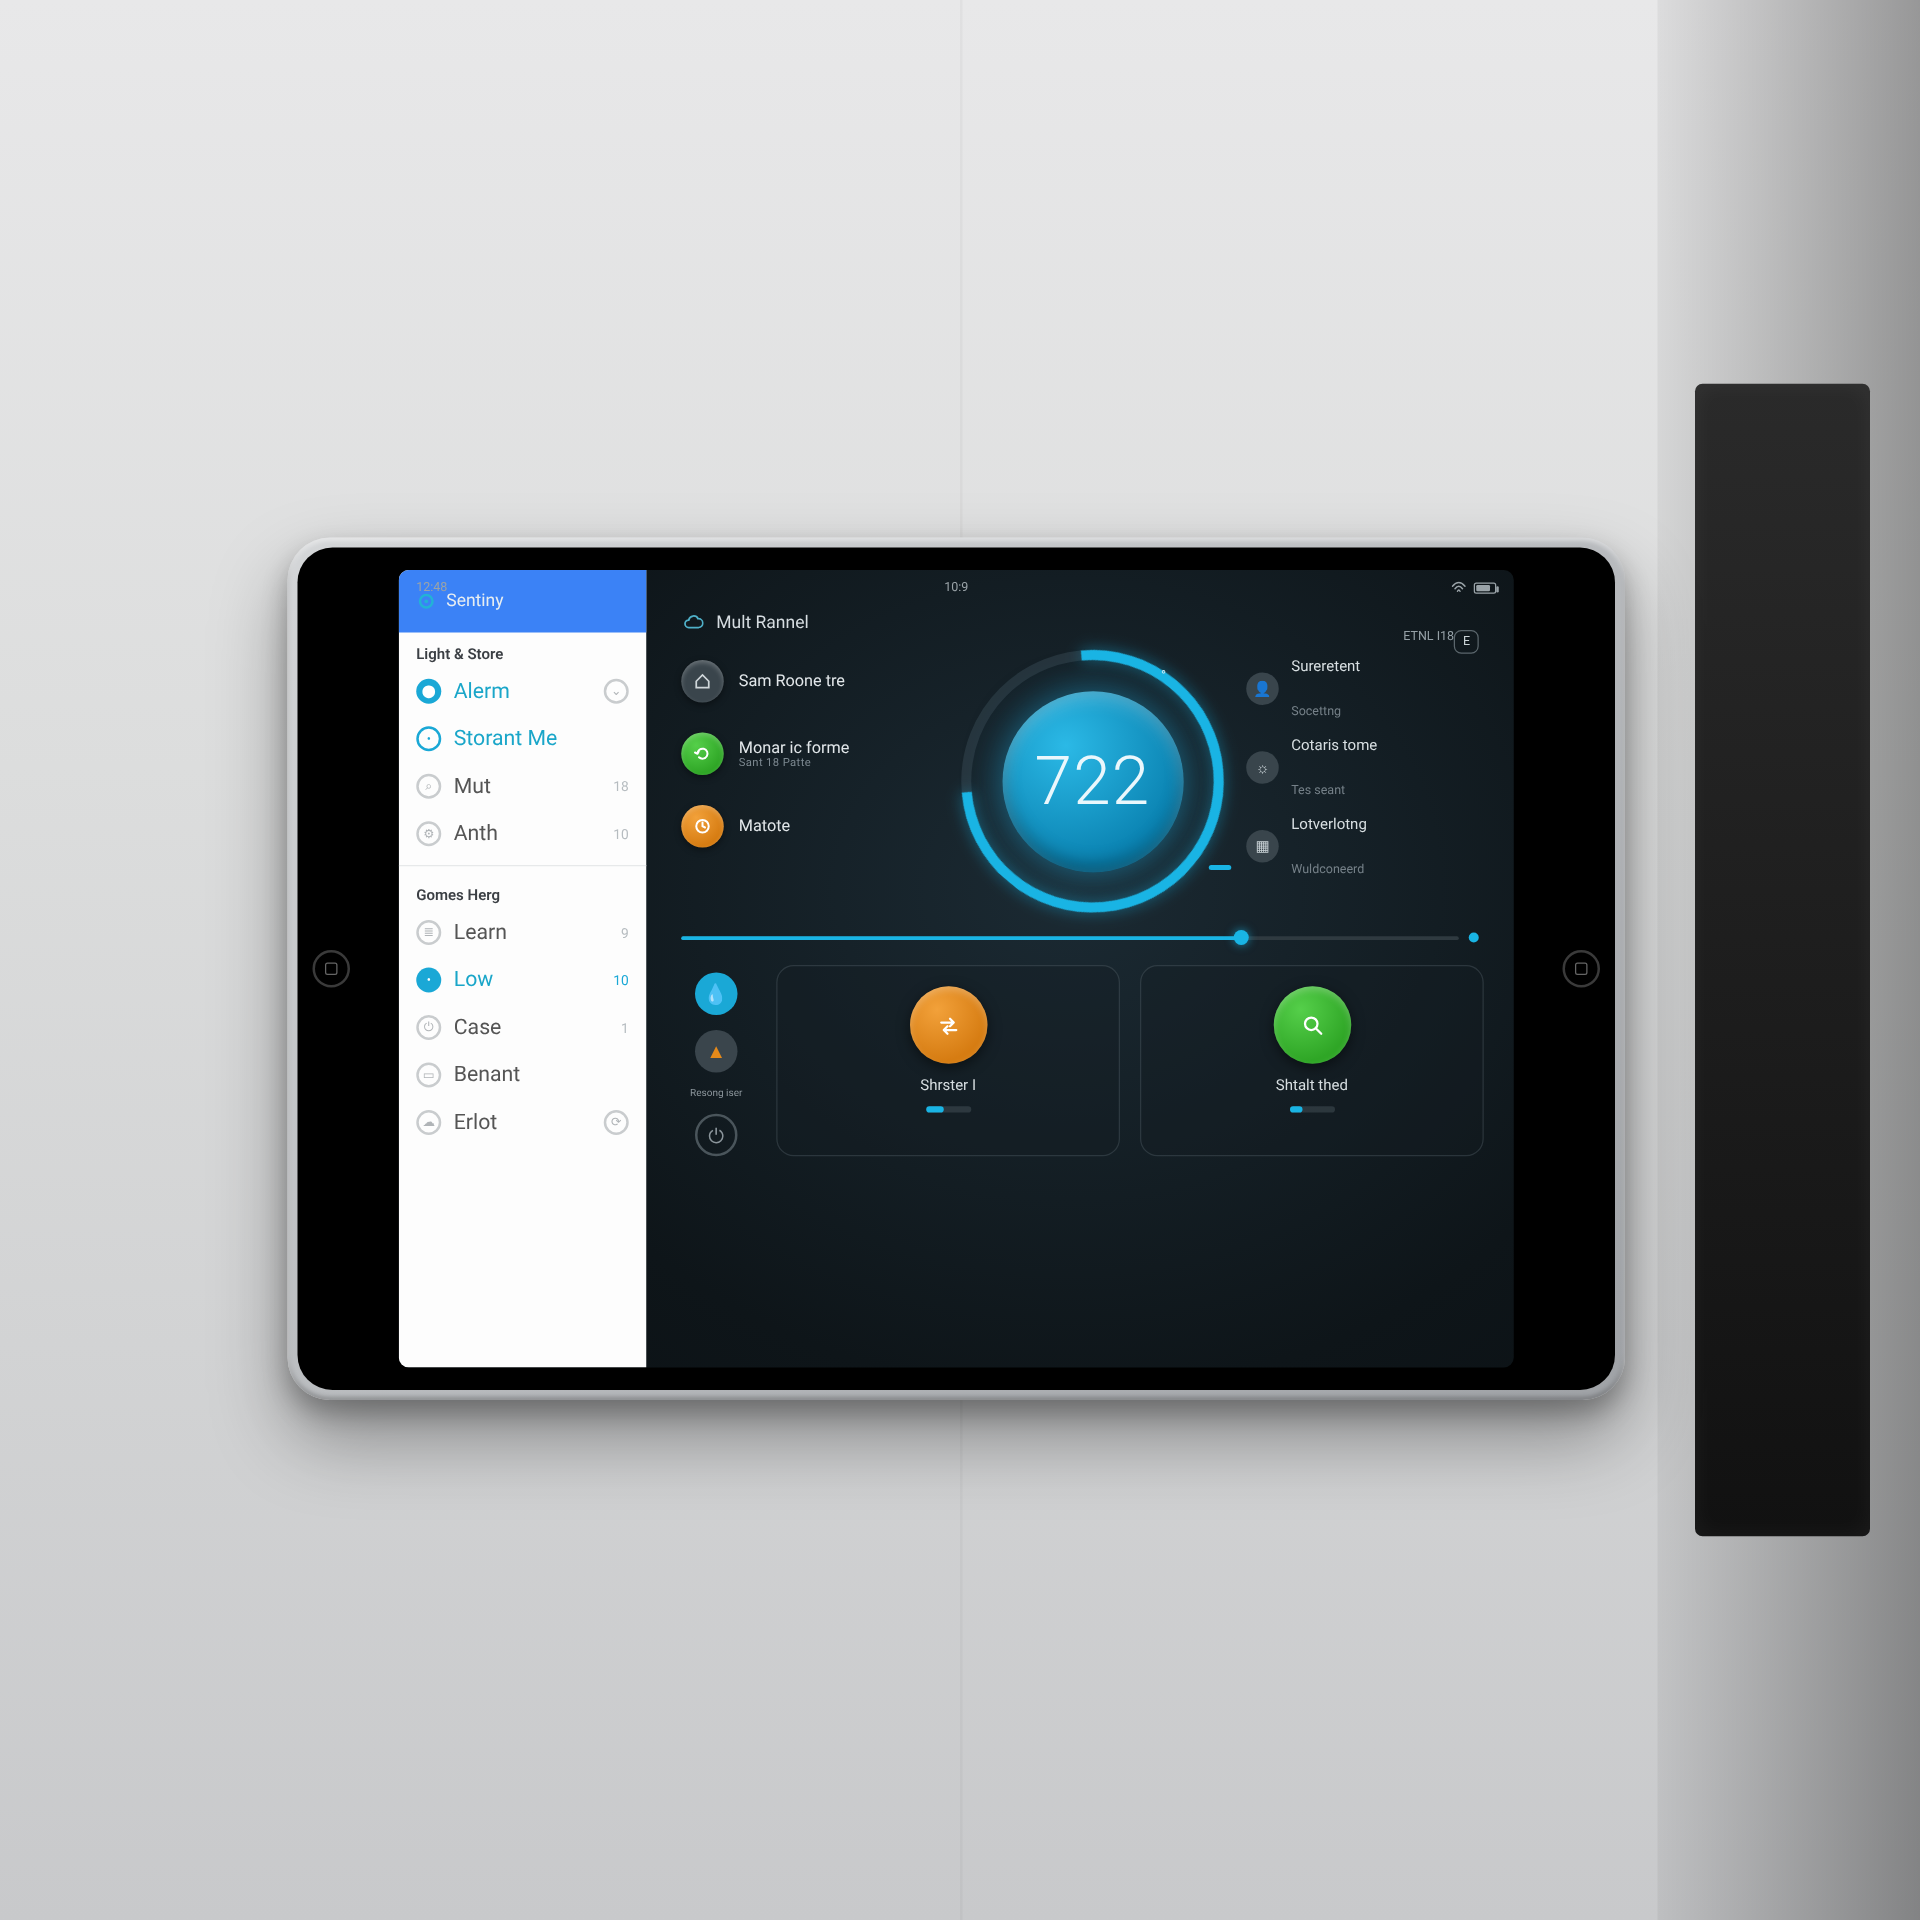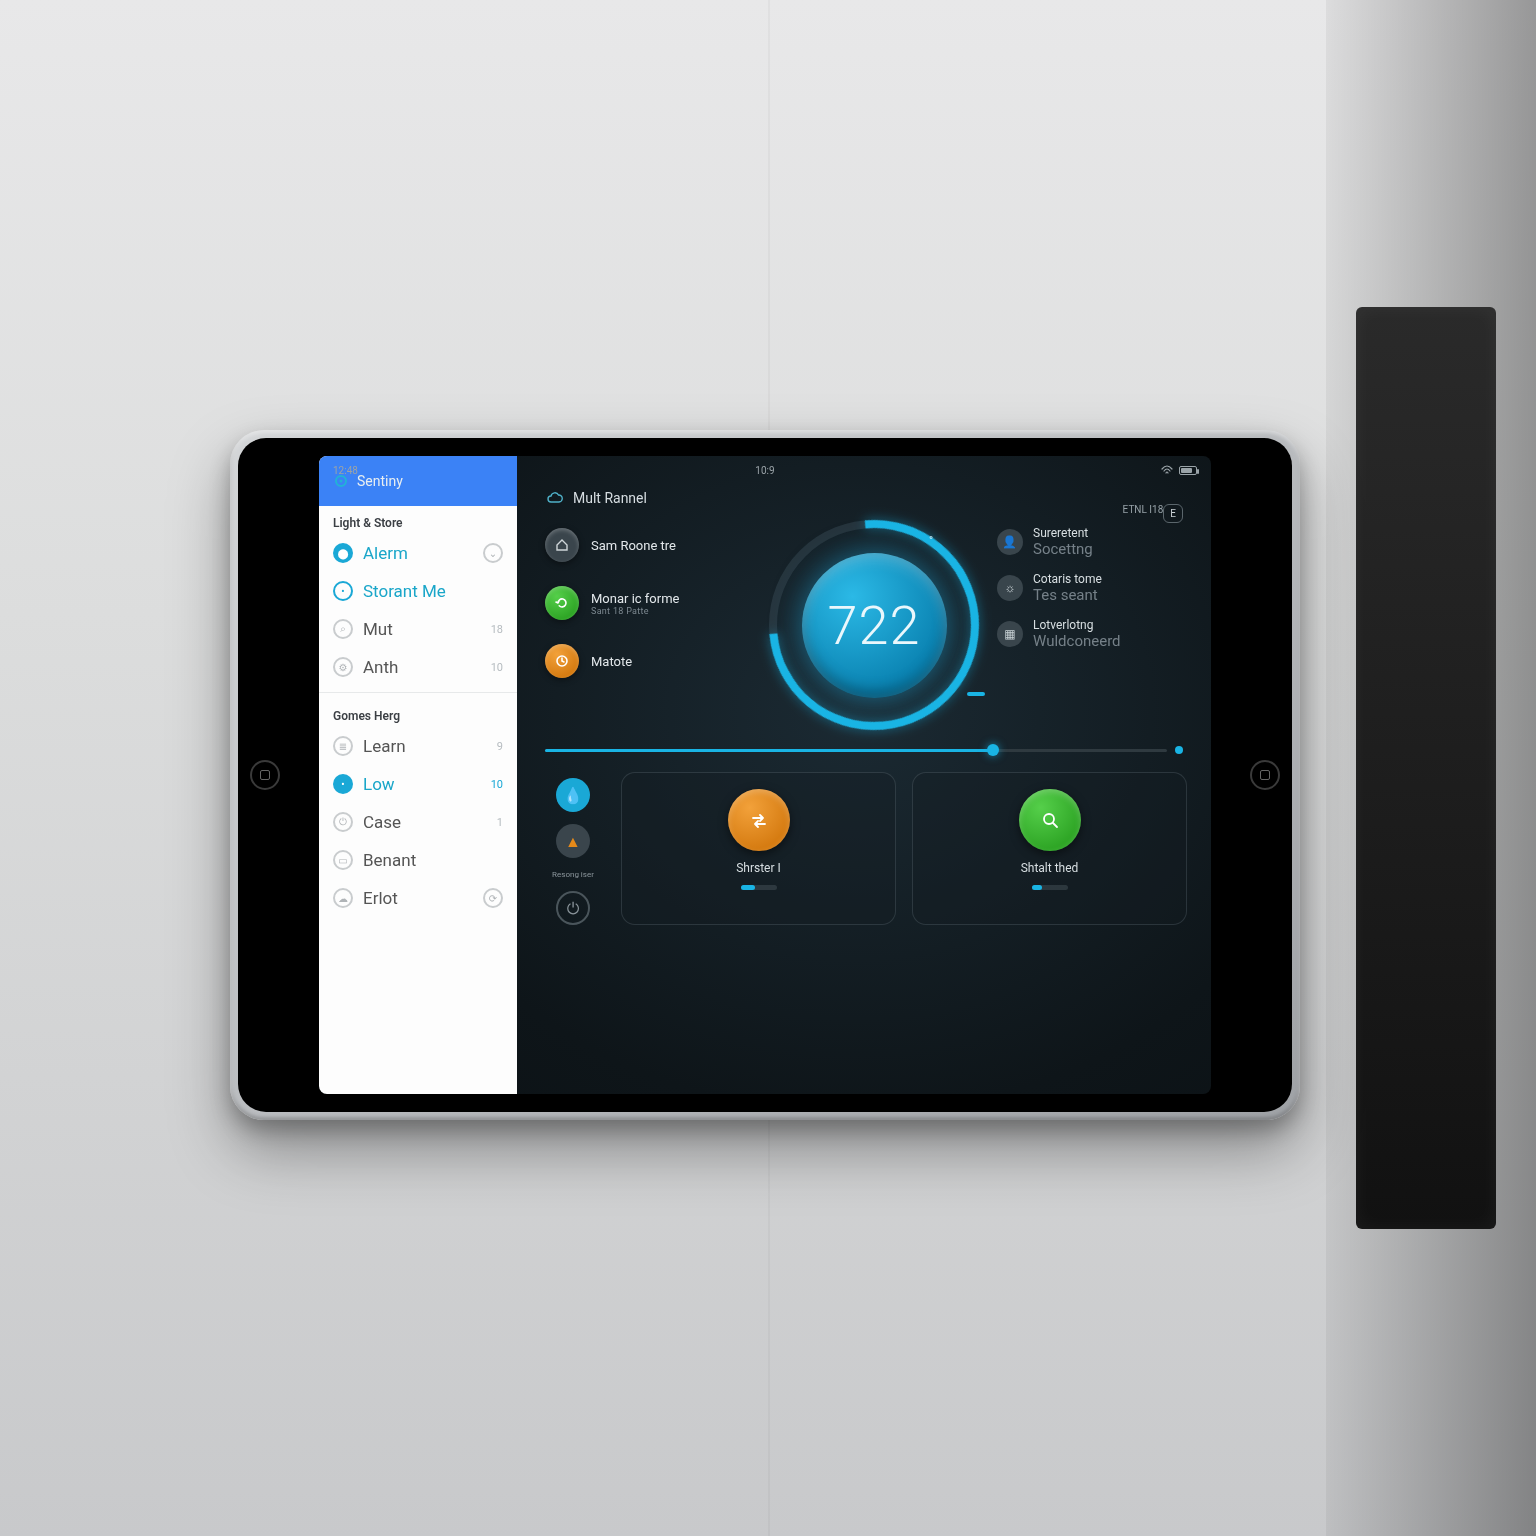--- a/index.html
+++ b/index.html
@@ -179,21 +179,21 @@
   .quick { width:190px;display:flex;flex-direction:column;gap:14px;padding-top:6px;}
   .header-right { position:absolute; top:48px; right:28px; display:flex;align-items:flex-start;gap:0;font-size:10px;color:#95a0a6;}
   .header-right .chip{border:1.5px solid #5b666c;border-radius:6px;padding:3px 6px;font-size:10px;color:#cbd3d7;}
   .q-item{display:flex;align-items:center;gap:10px;cursor:pointer;}
   .q-item .ic{
     width:26px;height:26px;border-radius:50%;background:#39454c;
     display:flex;align-items:center;justify-content:center;font-size:12px;color:#c9d2d6;flex:none;
   }
   .q-item .texts{display:flex;flex-direction:column;}
   .q-item .t1{font-size:12px;color:#d8dfe2;}
-  .q-item .t2{font-size:15px;color:#758088;}
+  .q-item .t2{font-size:10px;color:#758088;margin-top:24px;}
 
   .slider-row{margin:16px 4px 0;display:flex;align-items:center;gap:8px;}
   .slider-track{flex:1;height:3px;border-radius:2px;background:#2f3a40;position:relative;}
   .slider-fill{position:absolute;left:0;top:0;bottom:0;width:72%;background:#19b4e4;border-radius:2px;}
   .slider-thumb{position:absolute;right:-6px;top:50%;transform:translate(0,-50%);
     width:12px;height:12px;border-radius:50%;background:#19b4e4;box-shadow:0 0 8px rgba(25,180,228,0.7);}
   .slider-end{width:8px;height:8px;border-radius:50%;background:#19b4e4;}
 
   
   .cards{margin-top:18px;display:flex;gap:16px;}

